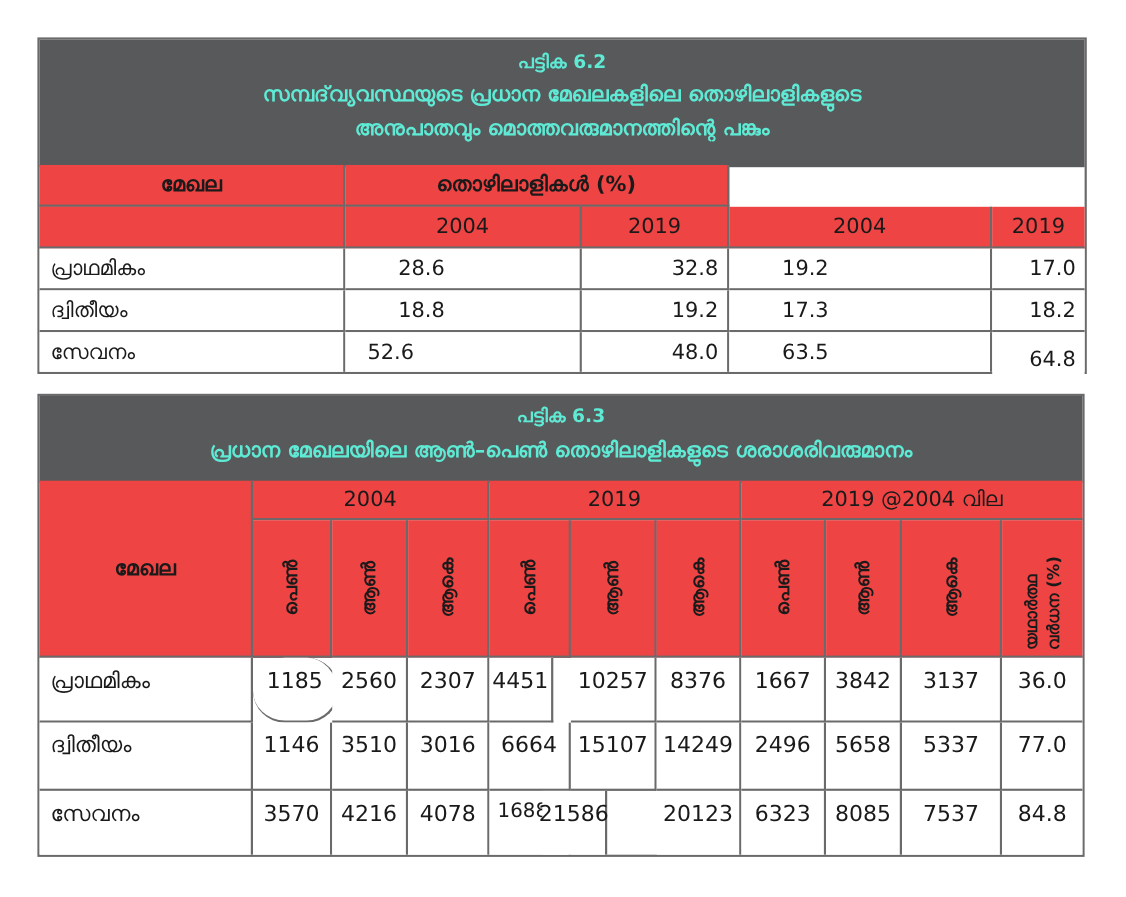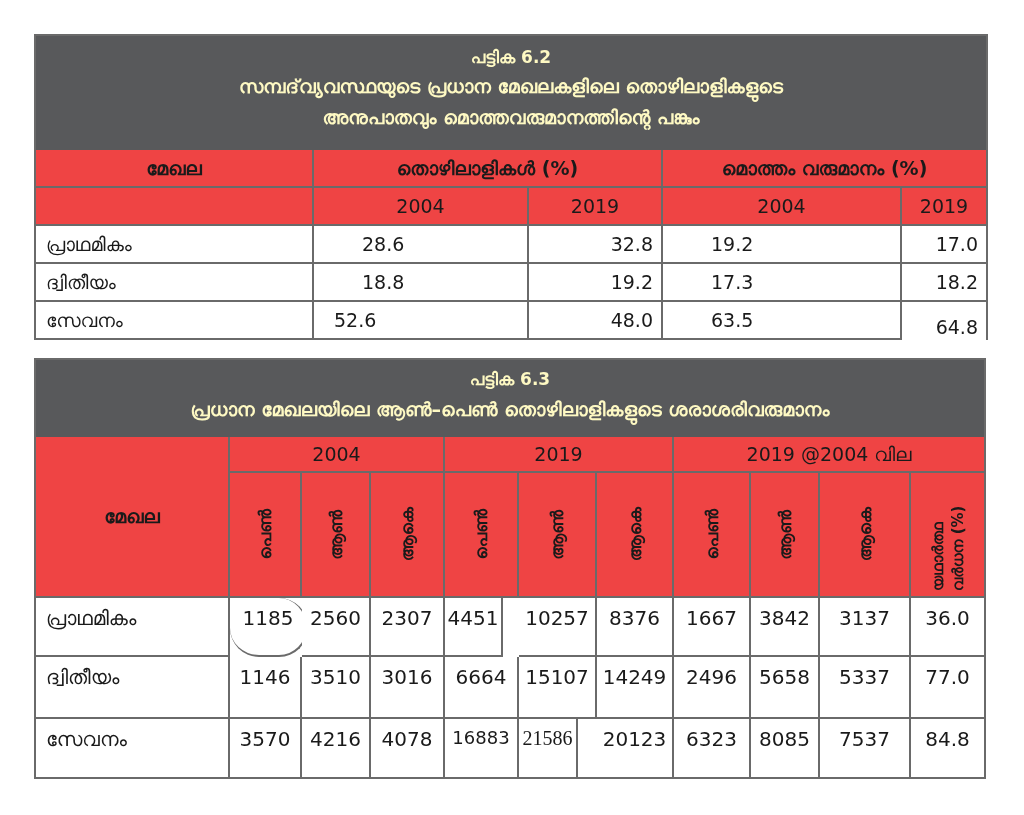--- a/index.html
+++ b/index.html
@@ -2,21 +2,21 @@
 <html><head>
 <meta charset="utf-8">
 <style>
   html, body { margin:0; padding:0; }
   body {
     width:1024px; height:815px; background:#ffffff; position:relative; overflow:hidden;
     font-family:"DejaVu Sans", sans-serif; color:#1a1a1a;
   }
   .tbl { position:absolute; border:2px solid #6a6a6a; box-sizing:border-box; background:#fff; }
   .caption {
-    position:absolute; left:0; right:0; top:0; background:#58595b; color:#fef9c3;
+    position:absolute; left:0; right:0; top:0; background:#58595b; color:#5eead4;
     text-align:center; box-sizing:border-box;
   }
   .caption .num { font-size:17px; font-weight:bold; }
   .caption .title { font-size:19px; font-weight:bold; }
   .cell {
     position:absolute; box-sizing:border-box; border-right:2px solid #6a6a6a; border-bottom:2px solid #6a6a6a;
     display:flex; align-items:center; font-size:19px;
   }
   .hd { background:#ef4444; font-weight:bold; justify-content:center; }
   .hd.num { font-weight:normal; }
@@ -37,21 +37,20 @@
 
 <div class="tbl" style="left:34px; top:34px; width:954px; height:306px;">
   <div class="caption" style="height:116px; padding-top:8px;">
     <div class="num" style="line-height:26px;">പട്ടിക 6.2</div>
     <div class="title" style="line-height:32px;">സമ്പദ്‌വ്യവസ്ഥയുടെ പ്രധാന മേഖലകളിലെ തൊഴിലാളികളുടെ</div>
     <div class="title" style="line-height:30px;">അനുപാതവും മൊത്തവരുമാനത്തിന്റെ പങ്കും</div>
   </div>
 
   <div class="cell hd" style="left:0; top:114px; width:278px; height:38px;">മേഖല</div>
   <div class="cell hd" style="left:278px; top:114px; width:349px; height:38px;">തൊഴിലാളികൾ (%)</div>
-  <div class="cell hd noright" style="left:627px; top:114px; width:323px; height:38px;">മൊത്തം വരുമാനം (%)</div>
 
   <div class="cell hd" style="left:0; top:152px; width:278px; height:38px;"></div>
   <div class="cell hd num" style="left:278px; top:152px; width:215px; height:38px;">2004</div>
   <div class="cell hd num" style="left:493px; top:152px; width:134px; height:38px;">2019</div>
   <div class="cell hd num" style="left:627px; top:152px; width:239px; height:38px;">2004</div>
   <div class="cell hd num noright" style="left:866px; top:152px; width:84px; height:38px;">2019</div>
 
   <div>
     <div class="cell body left" style="left:0; top:190px; width:278px; height:38px;">പ്രാഥമികം</div>
     <div class="cell body lpad" style="left:278px; top:190px; width:215px; height:38px;">28.6</div>
@@ -143,20 +142,20 @@
     <div class="cell body center top t2" style="left:715px; top:297px; width:69px; height:62px;">5658</div>
     <div class="cell body center top t2" style="left:784px; top:297px; width:91px; height:62px;">5337</div>
     <div class="cell body center top t2 noright" style="left:875px; top:297px; width:73px; height:62px;">77.0</div>
   </div>
   <div>
     <div class="cell body left top t2 nobottom" style="left:0; top:359px; width:194px; height:58px;">സേവനം</div>
     <div class="cell body center top t2 nobottom" style="left:194px; top:359px; width:72px; height:58px;">3570</div>
     <div class="cell body center top t2 nobottom" style="left:266px; top:359px; width:69px; height:58px;">4216</div>
     <div class="cell body center top t2 nobottom" style="left:335px; top:359px; width:74px; height:58px;">4078</div>
     <div class="cell body center top t2 nobottom" style="left:409px; top:359px; width:74px; height:58px; font-size:18px;">16883</div>
-    <div class="cell body center top t2 nobottom" style="left:483px; top:359px; width:59px; height:58px;font-family:Liberation Serif, serif;">21586</div>
+    <div class="cell body center top t2 nobottom" style="left:457px; top:359px; width:59px; height:58px;">21586</div>
     <div class="cell body center top t2 nobottom" style="left:561px; top:359px; width:77px; height:58px;">20123</div>
     <div class="cell body center top t2 nobottom" style="left:638px; top:359px; width:77px; height:58px;">6323</div>
     <div class="cell body center top t2 nobottom" style="left:715px; top:359px; width:69px; height:58px;">8085</div>
     <div class="cell body center top t2 nobottom" style="left:784px; top:359px; width:91px; height:58px;">7537</div>
     <div class="cell body center top t2 noright nobottom" style="left:875px; top:359px; width:73px; height:58px;">84.8</div>
   </div>
 </div>
 
 </body></html>

